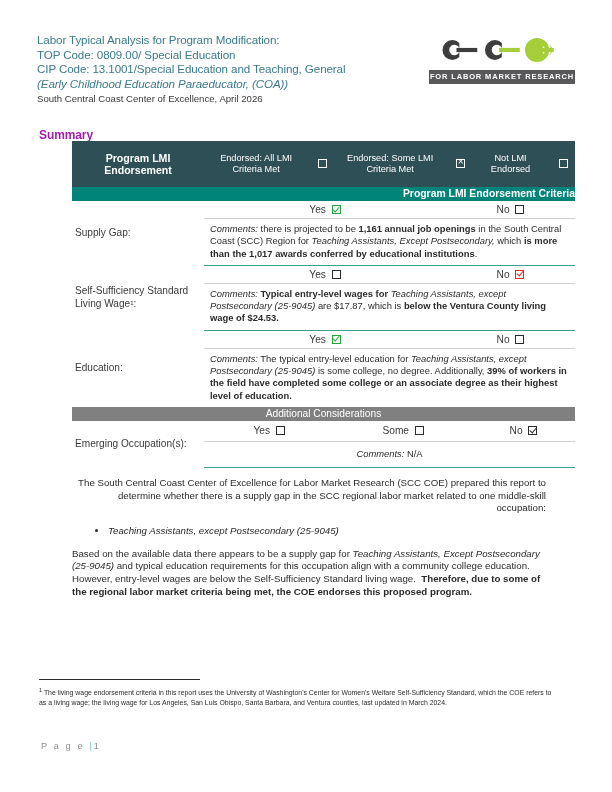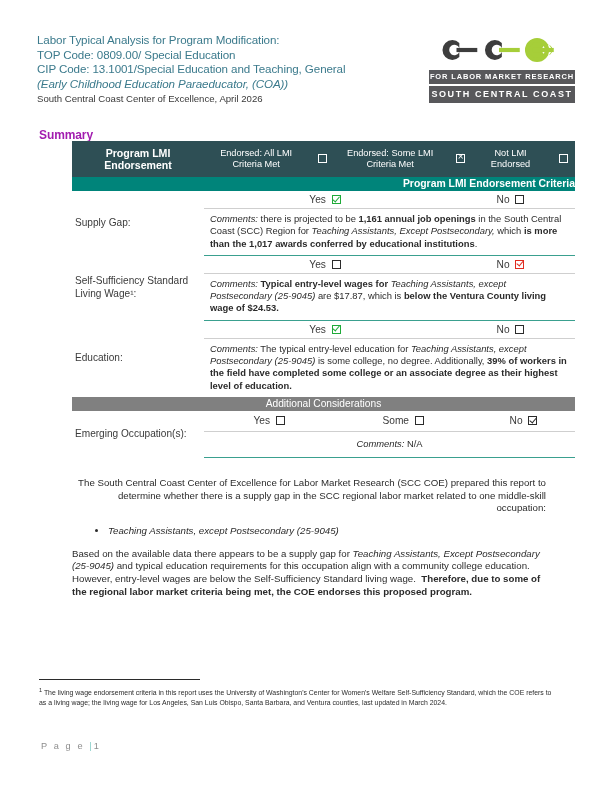--- a/index.html
+++ b/index.html
@@ -108,21 +108,21 @@
     top: 141px;
     width: 503px;
     border-collapse: collapse;
     font-size: 9.3px;
   }
   .tbl td { padding: 0; vertical-align: middle; }
 
   .hdr-row td {
     background: #2e4f55;
     color: #ffffff;
-    height: 36px;
+    height: 46px;
   }
   .hdr-label {
     font-weight: bold;
     font-size: 10.6px;
     text-align: center;
     line-height: 12.5px;
     padding: 0 4px !important;
     width: 124px;
   }
   .hdr-opt {
@@ -295,21 +295,20 @@
         <path d="M75 10.5 A10.5 10.5 0 1 0 75 25.5 L75 20.2 A5.6 5.6 0 1 1 75 15.8 Z" fill="#3d3d3d"></path>
 
         <rect x="72" y="15.8" width="22" height="4.4" fill="#a6ce39"></rect>
 
         <path d="M118 25.5 A10.5 10.5 0 1 1 118 10.5 A10.5 10.5 0 0 1 127.6 16.3 L110.5 16.3 L110.5 19.7 L127.6 19.7 A10.5 10.5 0 0 1 118 25.5 Z
                  M118 20.4 A5.6 5.6 0 1 0 118 15.6 Z" fill="#a6ce39"></path>
         <circle cx="112.3" cy="18" r="10.5" fill="none" stroke="#a6ce39" stroke-width="4.6"></circle>
         <rect x="108" y="15.8" width="22" height="4.4" fill="#a6ce39"></rect>
       </svg>
       <div class="logo-band">FOR LABOR MARKET RESEARCH</div>
-      <div class="logo-band2">SOUTH CENTRAL COAST</div>
     </div>
   </div>
 
   <div class="summary-heading">Summary</div>
 
   <table class="tbl">
     <tbody>
 
       <tr class="hdr-row">
         <td class="hdr-label">Program LMI Endorsement</td>

